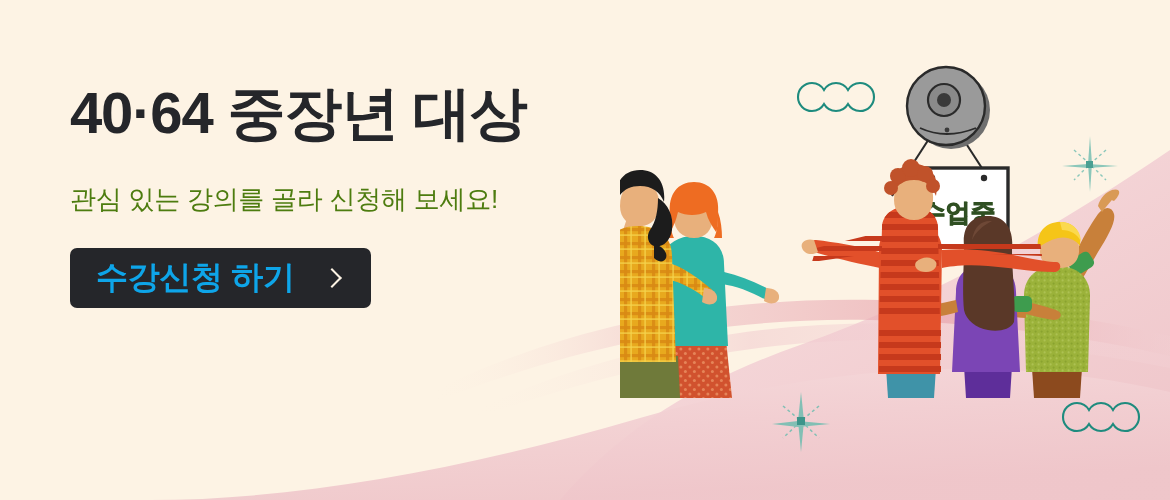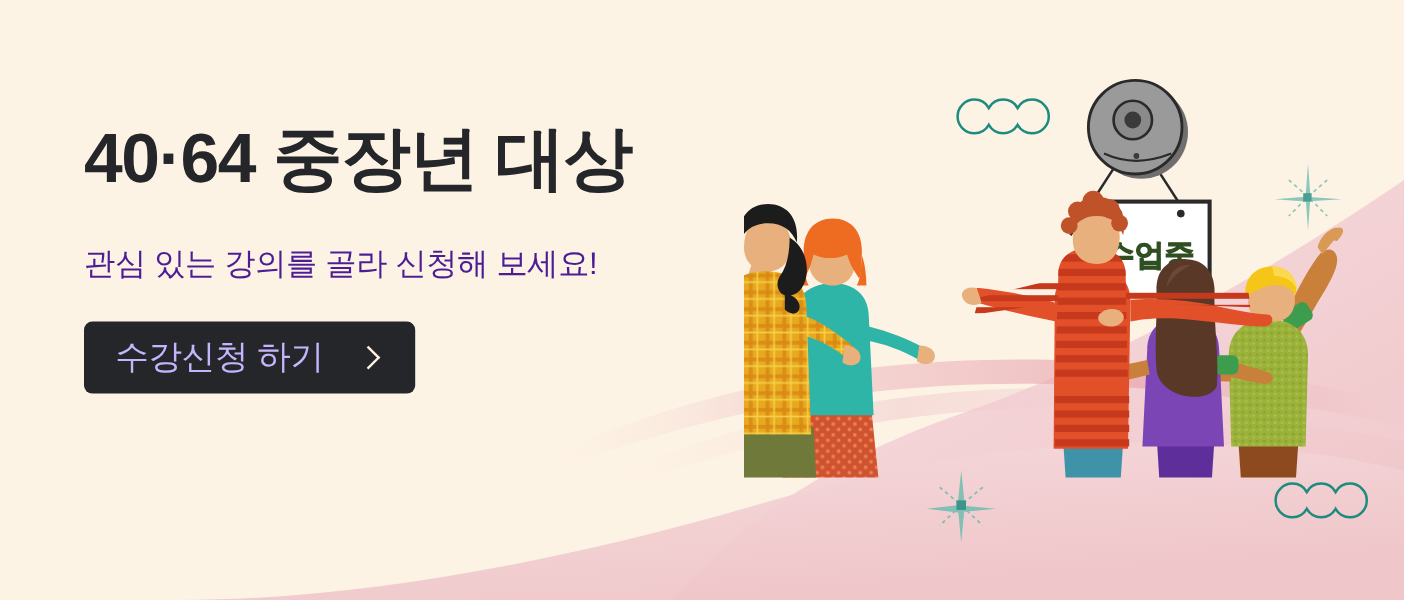--- a/index.html
+++ b/index.html
@@ -22,60 +22,60 @@
   
   .bg-layer {
     position:absolute; inset:0;
     width:1170px; height:500px;
     pointer-events:none;
   }
 
   
   .text-col {
     position:absolute;
-    left:70px; top:92px;
+    left:70px; top:72px;
     width:600px;
     z-index:30;
   }
 
   .headline {
     font-size:58px;
     font-weight:bold;
     line-height:1.42;
     letter-spacing:-0.02em;
     color:#25262A;
     white-space:nowrap;
   }
 
   .subtitle {
     margin-top:28px;
     font-size:26px;
     font-weight:400;
     letter-spacing:-0.01em;
-    color:#4c1d95;
+    color:#4d7c0f;
     white-space:nowrap;
   }
 
   .cta-button {
     margin-top:31px;
     display:inline-flex;
     align-items:center;
     gap:30px;
     height:60px;
     padding:0 28px 0 26px;
     background:#25262A;
     border:none;
     border-radius:7px;
     cursor:pointer;
   }
   .cta-label {
-    font-size:28px;
-    font-weight:400;
+    font-size:32px;
+    font-weight:700;
     letter-spacing:-0.01em;
-    color:#c4b5fd;
+    color:#0ea5e9;
     white-space:nowrap;
   }
   .cta-chevron {
     display:block;
     width:14px; height:14px;
     border-right:2.4px solid #FDF3E4;
     border-top:2.4px solid #FDF3E4;
     transform:rotate(45deg);
     margin-right:4px;
   }

